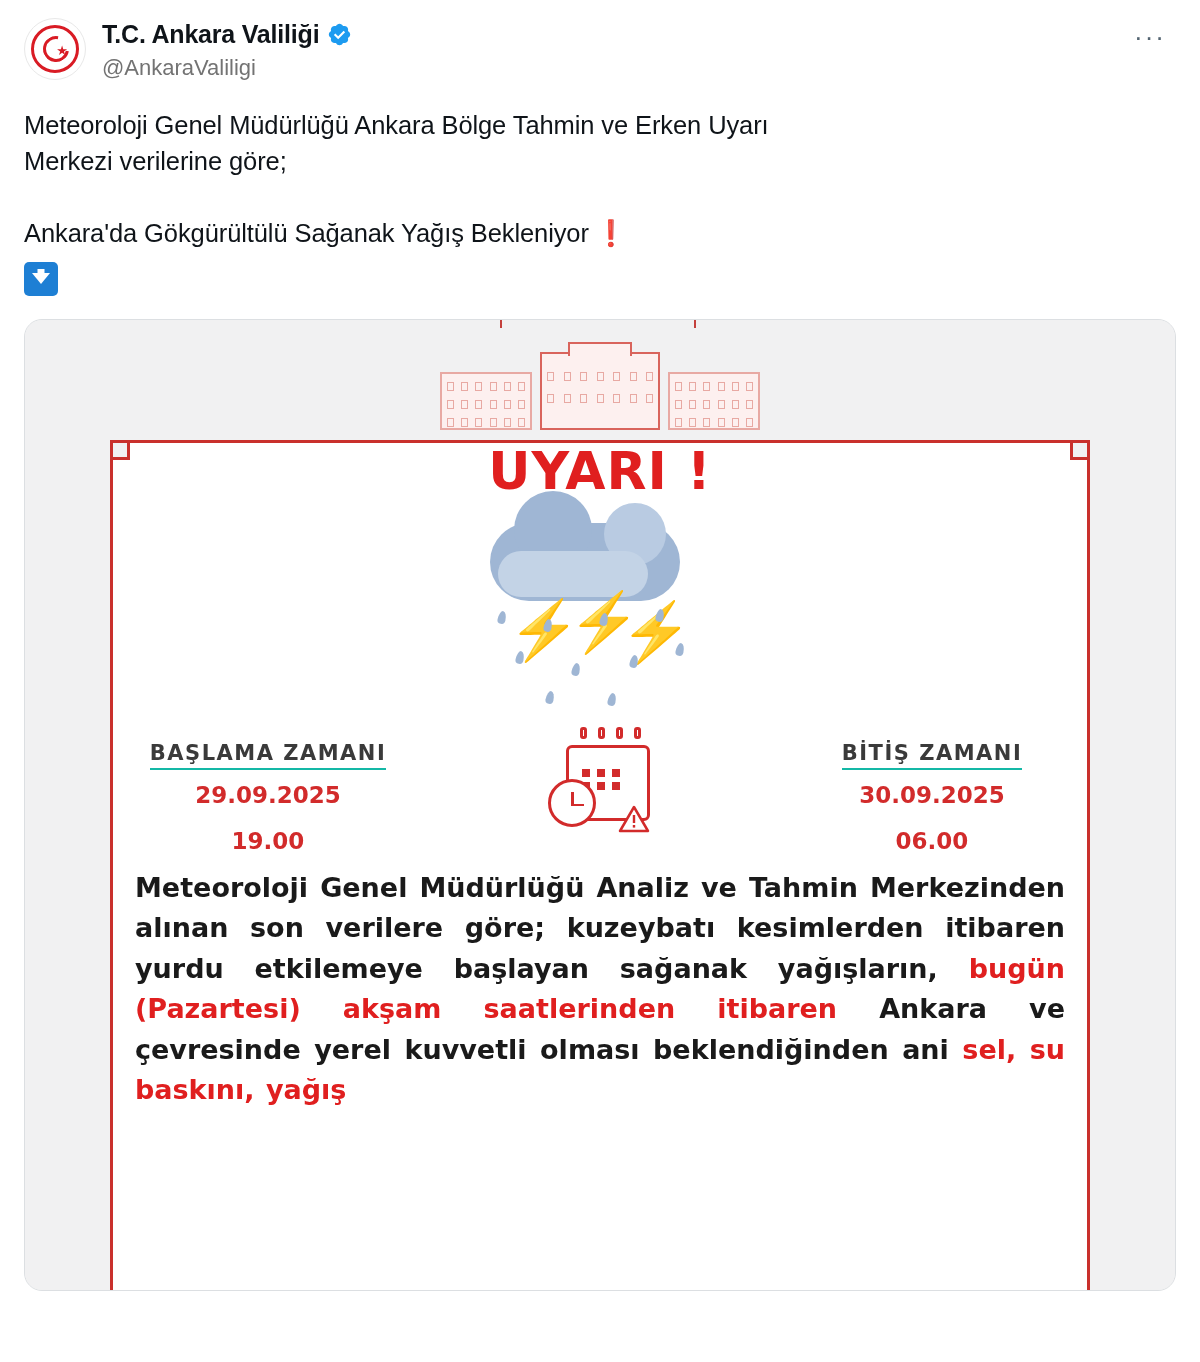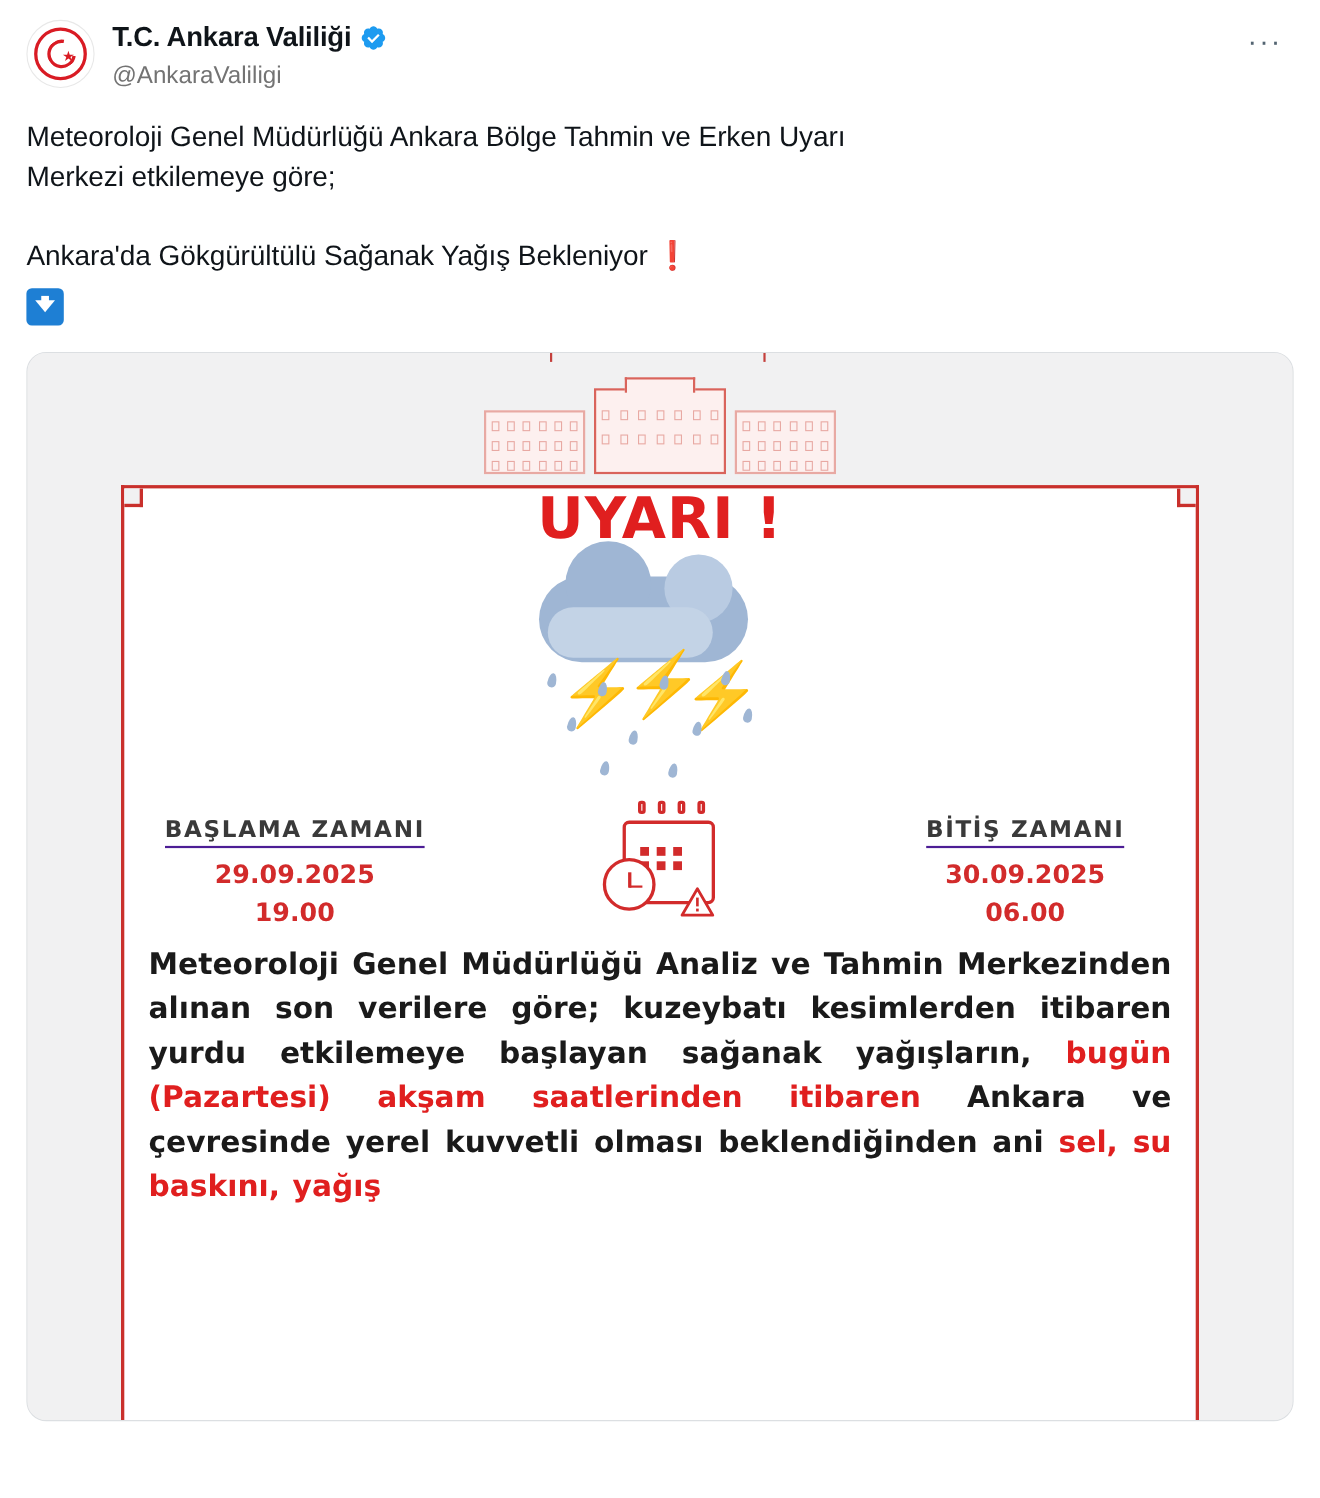--- a/index.html
+++ b/index.html
@@ -343,35 +343,35 @@
     align-items: flex-start;
     justify-content: space-between;
     padding: 0 30px;
   }
   .time-col { width: 250px; text-align: center; }
   .time-label {
     font-size: 21px;
     font-weight: bold;
     color: #3a3a3a;
     letter-spacing: 1.5px;
-    border-bottom: 2px solid #4c1d95;
+    border-bottom: 2px solid #14b8a6;
     display: inline-block;
     padding-bottom: 3px;
     font-family: "DejaVu Sans", sans-serif;
   }
   .time-date {
     margin-top: 12px;
     font-size: 23px;
     font-weight: bold;
     color: #d22b2b;
     font-family: "DejaVu Sans", sans-serif;
     text-align: center;
   }
   .time-hour {
-    margin-top: 8px;
+    margin-top: 20px;
     font-size: 23px;
     font-weight: bold;
     color: #d22b2b;
     font-family: "DejaVu Sans", sans-serif;
   }
   .cal-icon {
     width: 108px;
     height: 96px;
     position: relative;
     flex: 0 0 auto;
@@ -464,21 +464,21 @@
           <path fill="#1d9bf0" d="M22.25 12c0-1.43-.88-2.67-2.19-3.34.46-1.39.2-2.9-.81-3.91s-2.52-1.27-3.91-.81C14.67 2.63 13.43 1.75 12 1.75s-2.67.88-3.34 2.19c-1.39-.46-2.9-.2-3.91.81s-1.27 2.52-.81 3.91C2.63 9.33 1.75 10.57 1.75 12s.88 2.67 2.19 3.34c-.46 1.39-.2 2.9.81 3.91s2.52 1.27 3.91.81c.67 1.31 1.91 2.19 3.34 2.19s2.67-.88 3.34-2.19c1.39.46 2.9.2 3.91-.81s1.27-2.52.81-3.91c1.31-.67 2.19-1.91 2.19-3.34z"></path>
           <path fill="#fff" d="M10.75 16.52 6.6 12.37l1.42-1.42 2.73 2.73 5.23-5.23 1.42 1.42z"></path>
         </svg>
       </div>
       <div class="handle">@AnkaraValiligi</div>
     </div>
   </div>
 
   <div class="tweet-text">
     <p>Meteoroloji Genel Müdürlüğü Ankara Bölge Tahmin ve Erken Uyarı</p>
-    <p>Merkezi etkilemeye göre;</p>
+    <p>Merkezi verilerine göre;</p>
     <div class="gap"></div>
     <p>
       <span>Ankara'da Gökgürültülü Sağanak Yağış Bekleniyor</span>
       <span class="emoji-excl">❗</span>
     </p>
     <p>
       <span class="emoji-arrow"></span>
     </p>
   </div>
 </div>

